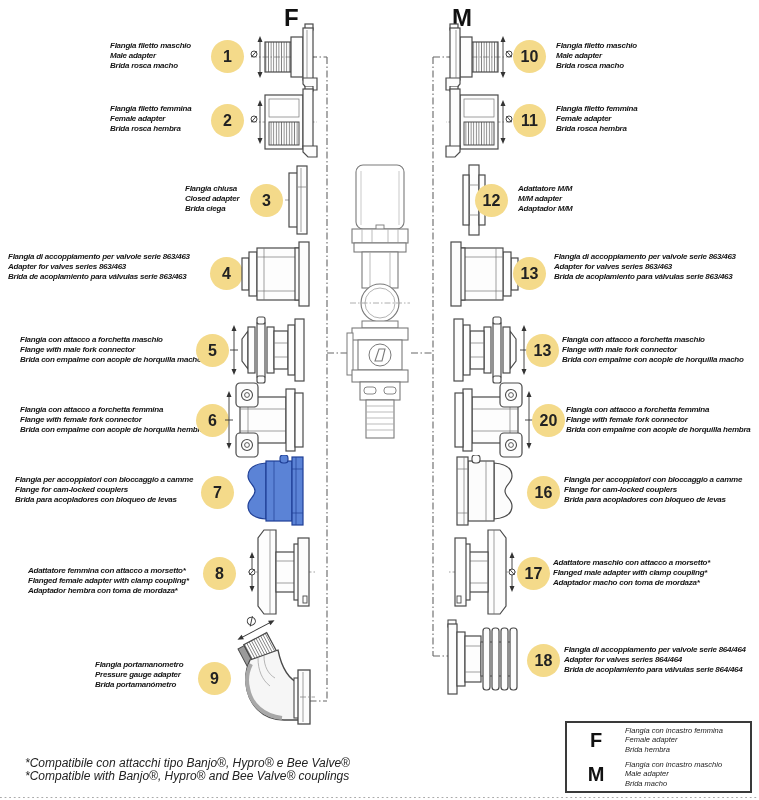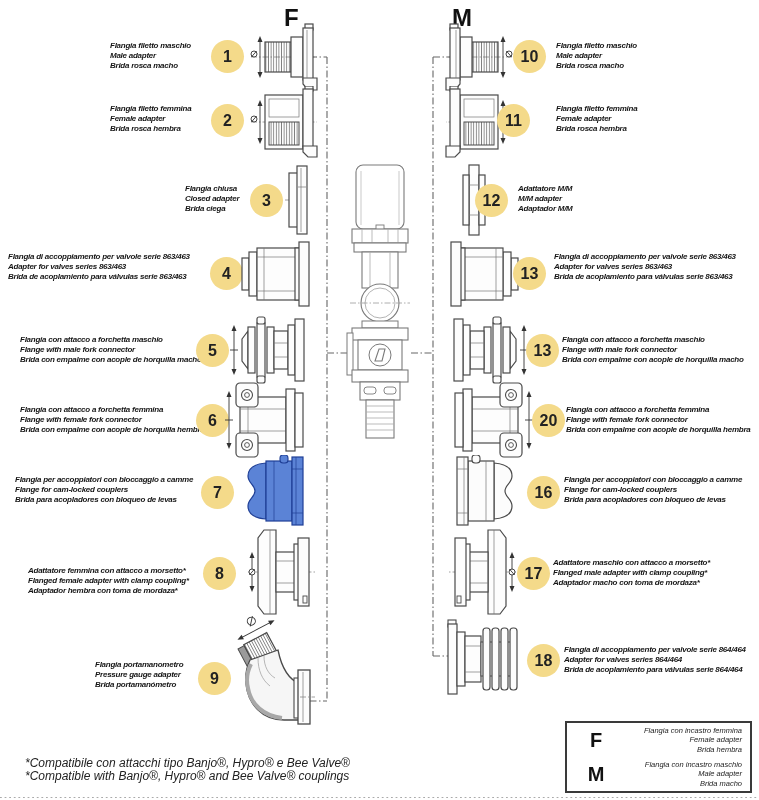--- a/index.html
+++ b/index.html
@@ -11,21 +11,21 @@
          display:flex;align-items:center;justify-content:center;font-size:16px;font-weight:bold;color:#222;}
   .draw{position:absolute;}
   .mir{transform:scaleX(-1);}
   .blue{--pf:var(--camlock-blue,#5b83d6);--ps:var(--camlock-stroke,#1f3f96);}
   #connectors{position:absolute;left:0;top:0;pointer-events:none;}
   #footnotes{position:absolute;left:25px;top:757px;font-size:12px;font-style:italic;line-height:12.5px;color:#222;white-space:nowrap;}
   #legend{position:absolute;left:565px;top:721px;width:183px;height:68px;border:2px solid #3a3a3a;background:#fff;
           display:grid;grid-template-rows:1fr 1fr;}
   .lrow{display:grid;grid-template-columns:58px 1fr;align-items:center;}
   .llabel{font-size:20px;font-weight:bold;text-align:center;color:#111;}
-  .llines{font-size:7.5px;font-style:italic;line-height:9.5px;text-align:right;padding-right:8px;color:#222;}
+  .llines{font-size:7.5px;font-style:italic;line-height:9.5px;text-align:left;padding-right:8px;color:#222;}
 </style>
 </head>
 <body>
 
 <div id="page">
 
   <svg width="0" height="0" style="position:absolute" aria-hidden="true">
     <defs>
       <pattern id="thr" width="2.6" height="6" patternUnits="userSpaceOnUse">
         <path d="M1.3,0 V6" stroke="#555" stroke-width="0.7"></path>
@@ -335,21 +335,21 @@
       <div>Flangia filetto maschio</div>
       <div>Male adapter</div>
       <div>Brida rosca macho</div>
     </div>
   </div>
 
   <div>
     <svg class="draw mir" style="left:444px;top:86px" width="70" height="72" viewBox="0 0 70 72">
         <use href="#sym-thread-female"></use>
       </svg>
-    <div class="badge" style="left:497px;top:104px">11</div>
+    <div class="badge" style="left:513px;top:104px">11</div>
     <div class="txt" style="left:556px;top:104px">
       <div>Flangia filetto femmina</div>
       <div>Female adapter</div>
       <div>Brida rosca hembra</div>
     </div>
   </div>
 
   <div>
     <svg class="draw" style="left:456px;top:163px" width="36" height="74" viewBox="0 0 36 74">
         <use href="#sym-mm"></use>

